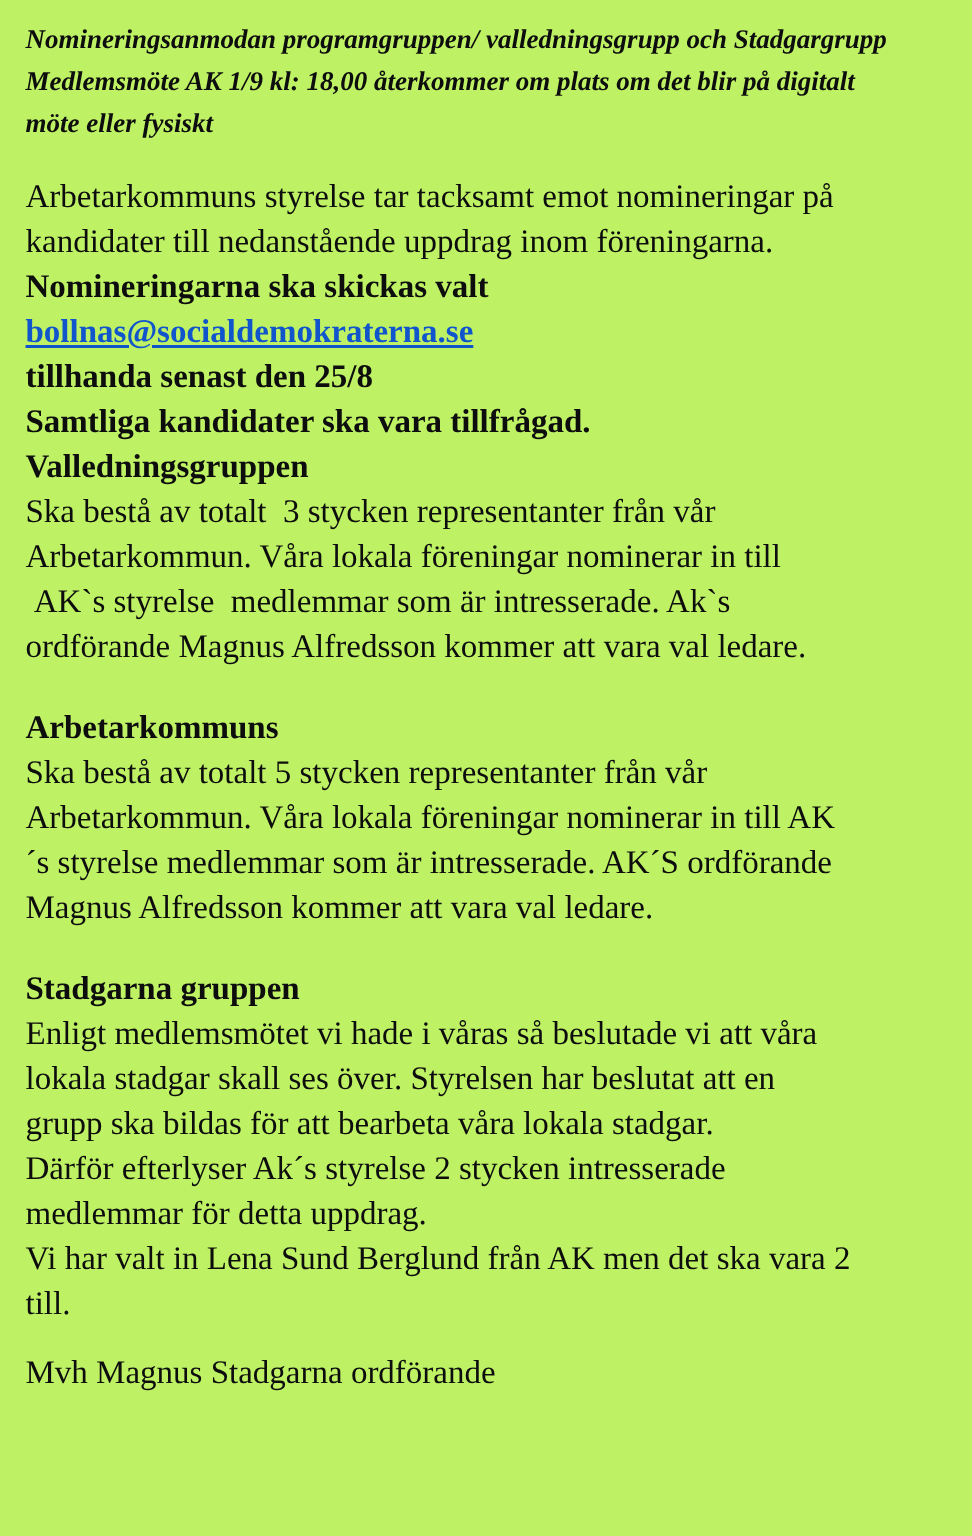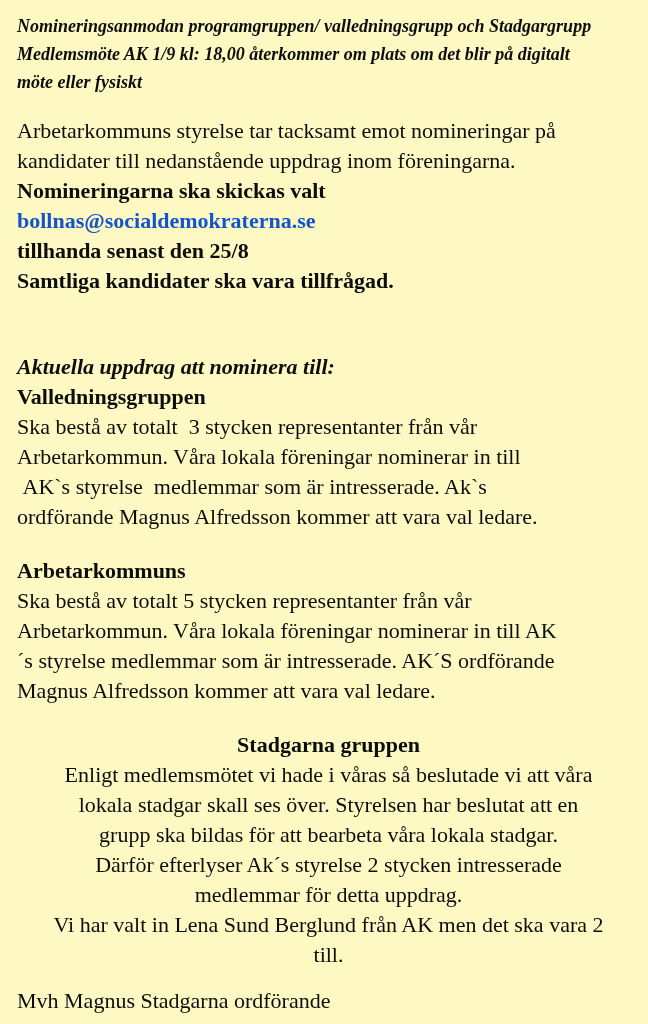--- a/index.html
+++ b/index.html
@@ -4,21 +4,21 @@
 <style>
   html, body {
     margin: 0;
     padding: 0;
     background: #ffffff;
   }
   .page {
     position: relative;
     width: 648px;
     height: 1024px;
-    background: #fef9c3;
+    background: #bef264;
     overflow: hidden;
     box-sizing: border-box;
     padding: 12px 8px 0 17px;
     font-family: "Liberation Serif", "DejaVu Serif", serif;
     font-size: 22px;
     line-height: 30px;
     color: #0d0d0d;
   }
   .pre {
     white-space: pre-wrap;
@@ -31,39 +31,39 @@
   }
   .intro {
     margin-top: 20px;
   }
   .bold-line {
     font-weight: 700;
   }
   .email-line a {
     color: #1155cc;
     font-weight: 700;
+    text-decoration: underline;
     cursor: pointer;
   }
   .section-heading {
     font-weight: 700;
     font-style: italic;
     margin-top: 56px;
   }
   .section-title {
     font-weight: 700;
   }
   .section {
     margin-top: 0;
   }
   .section + .section {
     margin-top: 24px;
   }
   .section-stadgarna {
     margin-top: 20px;
-    text-align: center;
   }
   .signature {
     margin-top: 16px;
   }
 </style>
 </head>
 <body>
 
 <div class="page">
 
@@ -77,21 +77,20 @@
   <div class="bold-line">Nomineringarna ska skickas valt</div>
 
   <div class="email-line">
     <a>bollnas@socialdemokraterna.se</a>
   </div>
 
   <div class="bold-line">tillhanda senast den 25/8</div>
 
   <div class="bold-line">Samtliga kandidater ska vara tillfrågad.</div>
 
-  <div class="section-heading">Aktuella uppdrag att nominera till:</div>
 
   <div class="section">
     <div class="section-title">Valledningsgruppen</div>
     <div class="section-body pre">Ska bestå av totalt  3 stycken representanter från vår
 Arbetarkommun. Våra lokala föreningar nominerar in till
  AK`s styrelse  medlemmar som är intresserade. Ak`s
 ordförande Magnus Alfredsson kommer att vara val ledare.</div>
   </div>
 
   <div class="section">

